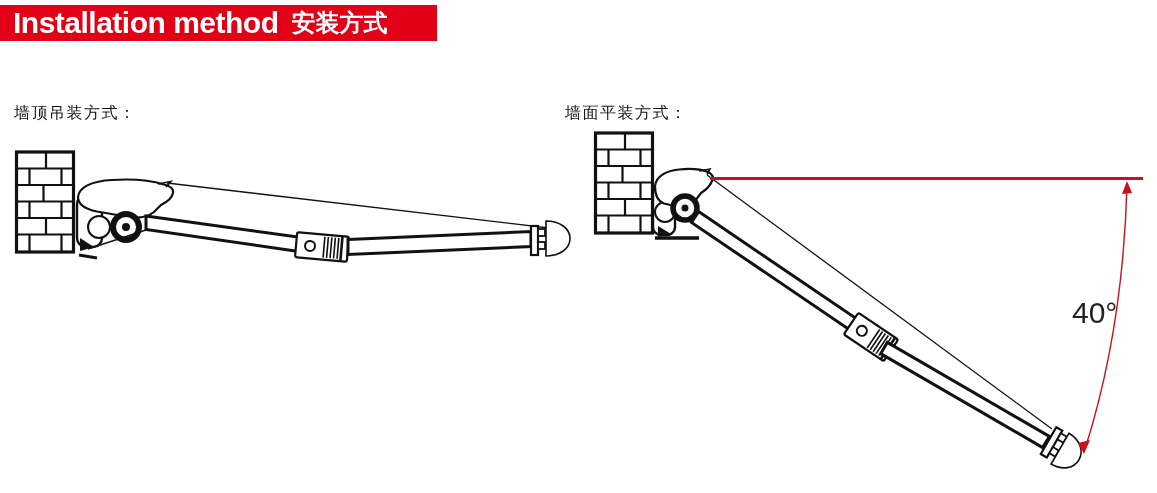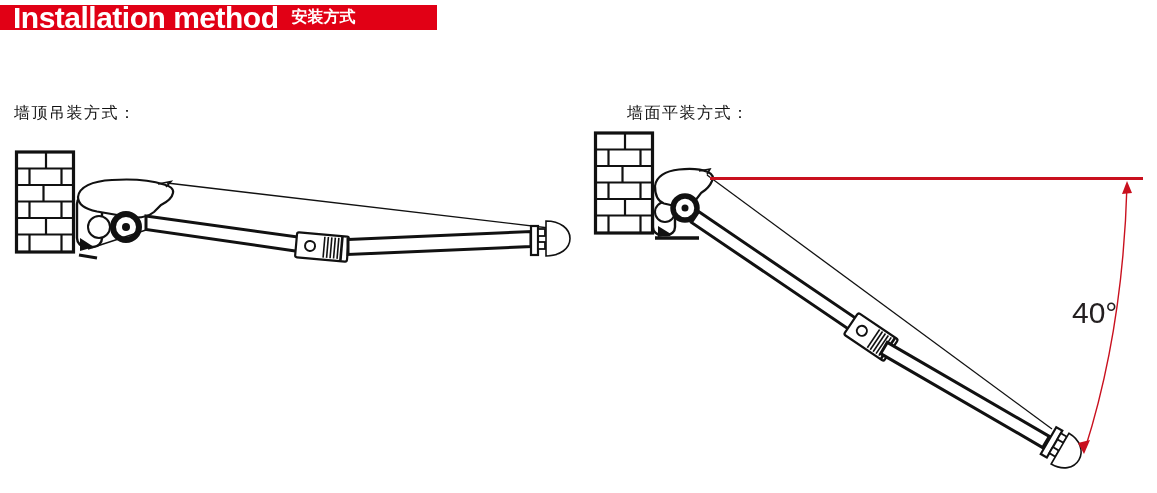--- a/index.html
+++ b/index.html
@@ -1,38 +1,38 @@
 <!DOCTYPE html>
 <html><head>
 <meta charset="utf-8">
 <style>
   html,body{margin:0;padding:0;}
   body{
     width:1157px;height:493px;position:relative;overflow:hidden;
     background:#ffffff;font-family:"Liberation Sans",sans-serif;
   }
   .banner{
-    position:absolute;left:0;top:5px;width:437px;height:25px;
+    position:absolute;left:0;top:5px;width:437px;height:36px;
     background:#e10015;color:#fff;display:flex;align-items:center;
     padding-left:13px;box-sizing:border-box;gap:13px;
   }
   .banner .en{
     font-size:30px;font-weight:700;letter-spacing:-0.5px;white-space:nowrap;
   }
   .banner .zh{
-    font-size:16px;font-weight:700;white-space:nowrap;
+    font-size:24px;font-weight:700;white-space:nowrap;
     font-family:Liberation Sans, sans-serif;
     text-align:center;
   }
   .dlabel{
     position:absolute;top:103px;font-size:16px;color:#111;
     font-family:Liberation Mono, monospace;letter-spacing:1.5px;white-space:nowrap;
   }
   #label-left{left:14px;}
-  #label-right{left:627px;}
+  #label-right{left:565px;}
   .angle-label{
     position:absolute;left:1052px;top:296px;font-size:30px;color:#231f20;
     font-family:"Liberation Sans",sans-serif;
     margin-left:20px;
   }
   svg{position:absolute;left:0;top:0;}
   .ln{stroke:#111;fill:none;}
   .wh{stroke:#111;fill:#fff;}
 </style>
 </head>

